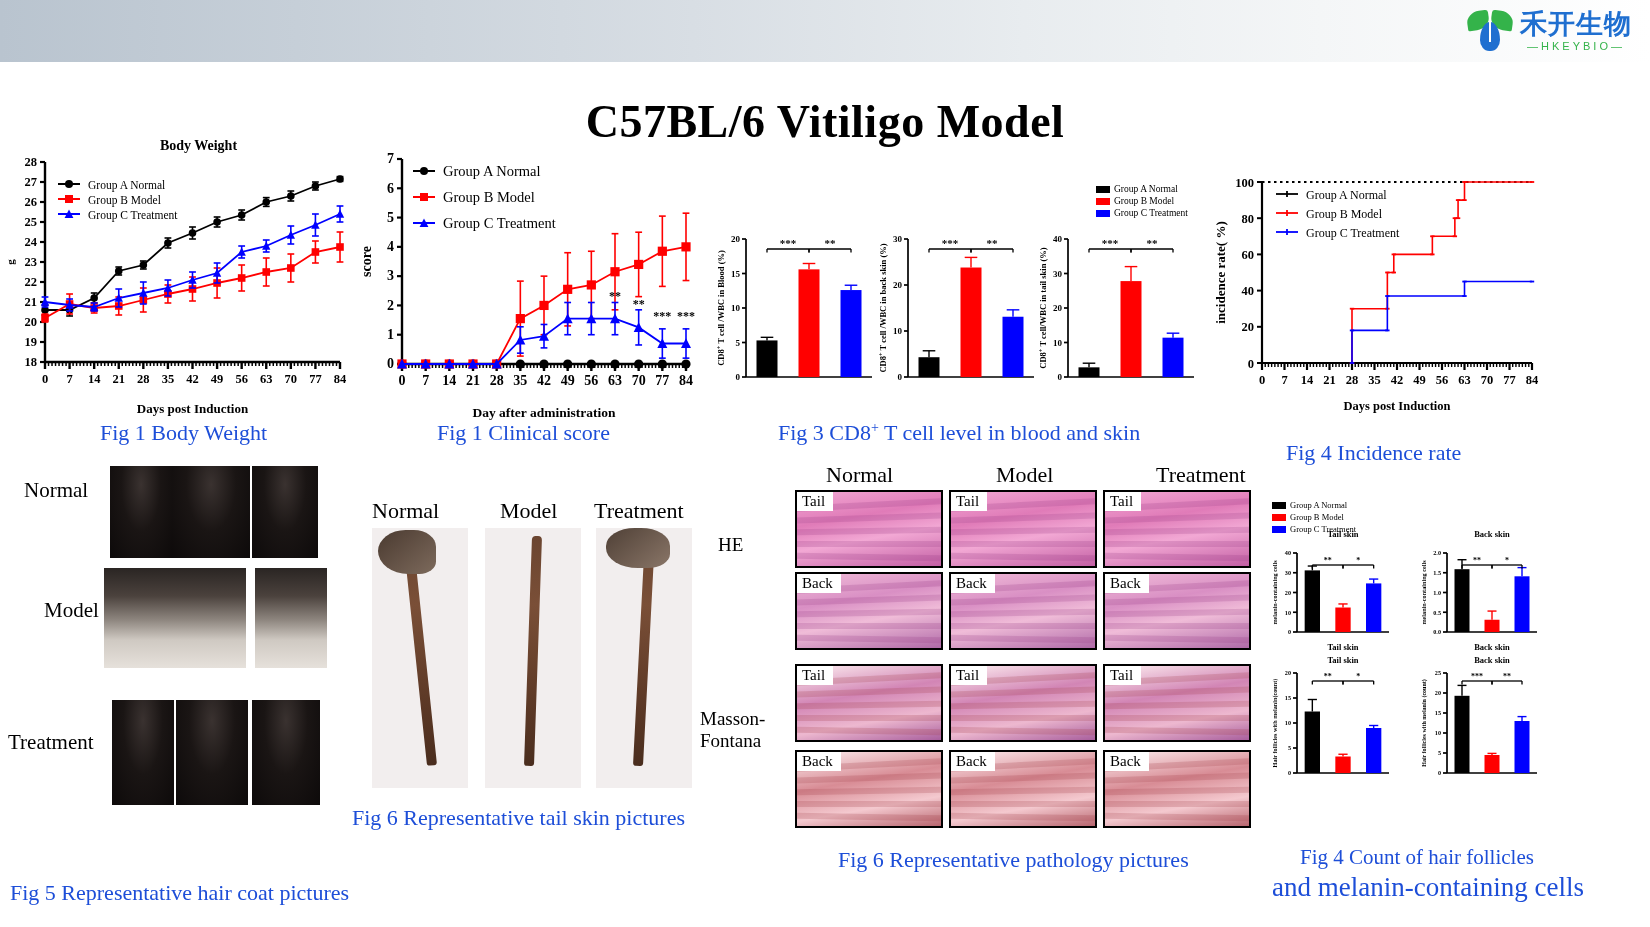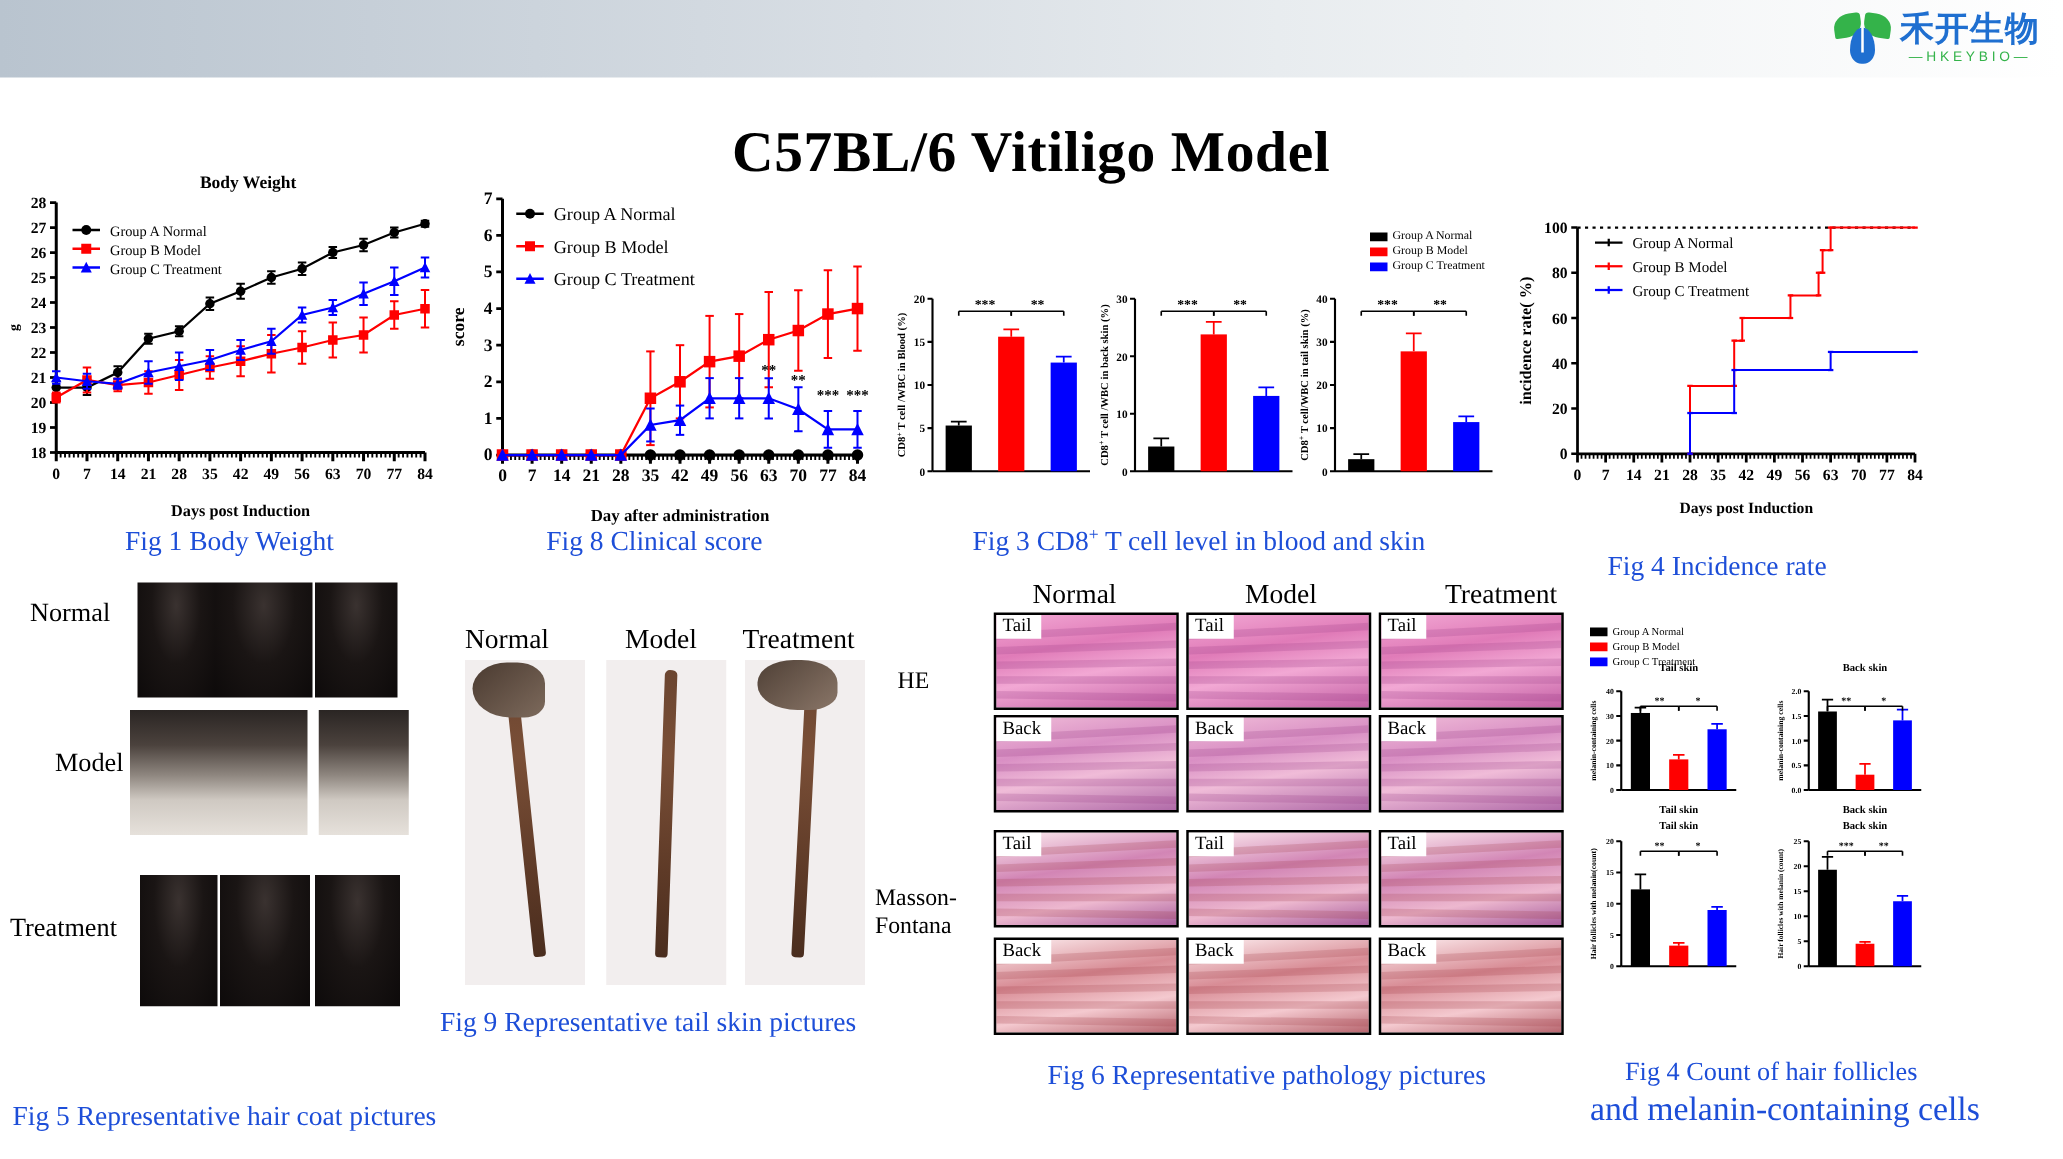--- a/index.html
+++ b/index.html
@@ -606,21 +606,21 @@
       <circle cx="66" cy="26" r="4" fill="#000000"></circle>
       <text x="85" y="31" font-size="14.5" font-family="&quot;Liberation Serif&quot;, serif" font-weight="normal" fill="#000" text-anchor="start">Group A Normal</text>
       <line x1="55" y1="52" x2="77" y2="52" stroke="#ff0000" stroke-width="2"></line>
       <rect x="62" y="48" width="8" height="8" fill="#ff0000"></rect>
       <text x="85" y="57" font-size="14.5" font-family="&quot;Liberation Serif&quot;, serif" font-weight="normal" fill="#000" text-anchor="start">Group B Model</text>
       <line x1="55" y1="78" x2="77" y2="78" stroke="#0000ff" stroke-width="2"></line>
       <polygon points="66,73.4 61.6,82 70.4,82" fill="#0000ff"></polygon>
       <text x="85" y="83" font-size="14.5" font-family="&quot;Liberation Serif&quot;, serif" font-weight="normal" fill="#000" text-anchor="start">Group C Treatment</text>
     </svg>
 </div>
-<div class="caption" style="left:437px; top:420px;">Fig 8 Clinical score</div>
+<div class="caption" style="left:437px; top:420px;">Fig 1 Clinical score</div>
 
 <div class="plot" style="left:716px; top:215px;">
   <svg id="svg-fig3a" width="160" height="170" class="cht">
       <line x1="30" y1="24" x2="30" y2="162" stroke="#000" stroke-width="1.7"></line>
       <line x1="30" y1="162" x2="156" y2="162" stroke="#000" stroke-width="1.7"></line>
       <line x1="26" y1="162" x2="30" y2="162" stroke="#000" stroke-width="1.7"></line>
       <text x="24" y="165.46153846153845" font-size="9" font-family="&quot;Liberation Serif&quot;, serif" font-weight="bold" fill="#000" text-anchor="end">0</text>
       <line x1="26" y1="127.5" x2="30" y2="127.5" stroke="#000" stroke-width="1.7"></line>
       <text x="24" y="130.96153846153845" font-size="9" font-family="&quot;Liberation Serif&quot;, serif" font-weight="bold" fill="#000" text-anchor="end">5</text>
       <line x1="26" y1="93" x2="30" y2="93" stroke="#000" stroke-width="1.7"></line>
@@ -912,21 +912,21 @@
     <div class="collabel" style="left: 500px; top: 498px;">Model</div>
     <div class="imgcell" style="left: 485px; top: 528px; width: 96px; height: 260px; background: rgb(242, 238, 238);">
       <div style="position: absolute; left: 43px; top: 8px; width: 10px; height: 230px; background: linear-gradient(rgb(107, 69, 48) 0%, rgb(122, 79, 55) 30%, rgb(94, 58, 39) 70%, rgb(74, 45, 30) 100%); border-radius: 4px 4px 3px 3px; transform: rotate(2deg);"></div>
     </div>
     <div class="collabel" style="left: 594px; top: 498px;">Treatment</div>
     <div class="imgcell" style="left: 596px; top: 528px; width: 96px; height: 260px; background: rgb(242, 238, 238);">
       <div style="position: absolute; left: 43px; top: 8px; width: 10px; height: 230px; background: linear-gradient(rgb(107, 69, 48) 0%, rgb(122, 79, 55) 30%, rgb(94, 58, 39) 70%, rgb(74, 45, 30) 100%); border-radius: 4px 4px 3px 3px; transform: rotate(3deg);"></div>
       <div style="position: absolute; left: 10px; top: 0px; width: 64px; height: 40px; background: linear-gradient(140deg, rgb(79, 64, 54), rgb(138, 118, 104)); border-radius: 45% 45% 35% 50%;"></div>
     </div>
   </div>
-<div class="caption" style="left:352px; top:805px;">Fig 9 Representative tail skin pictures</div>
+<div class="caption" style="left:352px; top:805px;">Fig 6 Representative tail skin pictures</div>
 
 <div id="fig7">
     <div class="collabel" style="left: 826px; top: 462px;">Normal</div>
     <div class="collabel" style="left: 996px; top: 462px;">Model</div>
     <div class="collabel" style="left: 1156px; top: 462px;">Treatment</div>
     <div class="imgcell" style="left: 795px; top: 490px; width: 148px; height: 78px; border: 2px solid rgb(0, 0, 0); background: linear-gradient(170deg, rgb(242, 168, 212) 0%, rgb(224, 123, 184) 35%, rgb(242, 168, 212) 60%, rgb(195, 95, 164) 100%);">
       <div style="position: absolute; left: 0px; top: 10px; width: 100%; height: 6px; background: rgba(150, 60, 130, 0.22); transform: rotate(-3deg);"></div>
       <div style="position: absolute; left: 0px; top: 23px; width: 100%; height: 6px; background: rgba(150, 60, 130, 0.22); transform: rotate(-2deg);"></div>
       <div style="position: absolute; left: 0px; top: 36px; width: 100%; height: 6px; background: rgba(150, 60, 130, 0.22); transform: rotate(-1deg);"></div>
       <div style="position: absolute; left: 0px; top: 49px; width: 100%; height: 6px; background: rgba(150, 60, 130, 0.22); transform: rotate(0deg);"></div>

